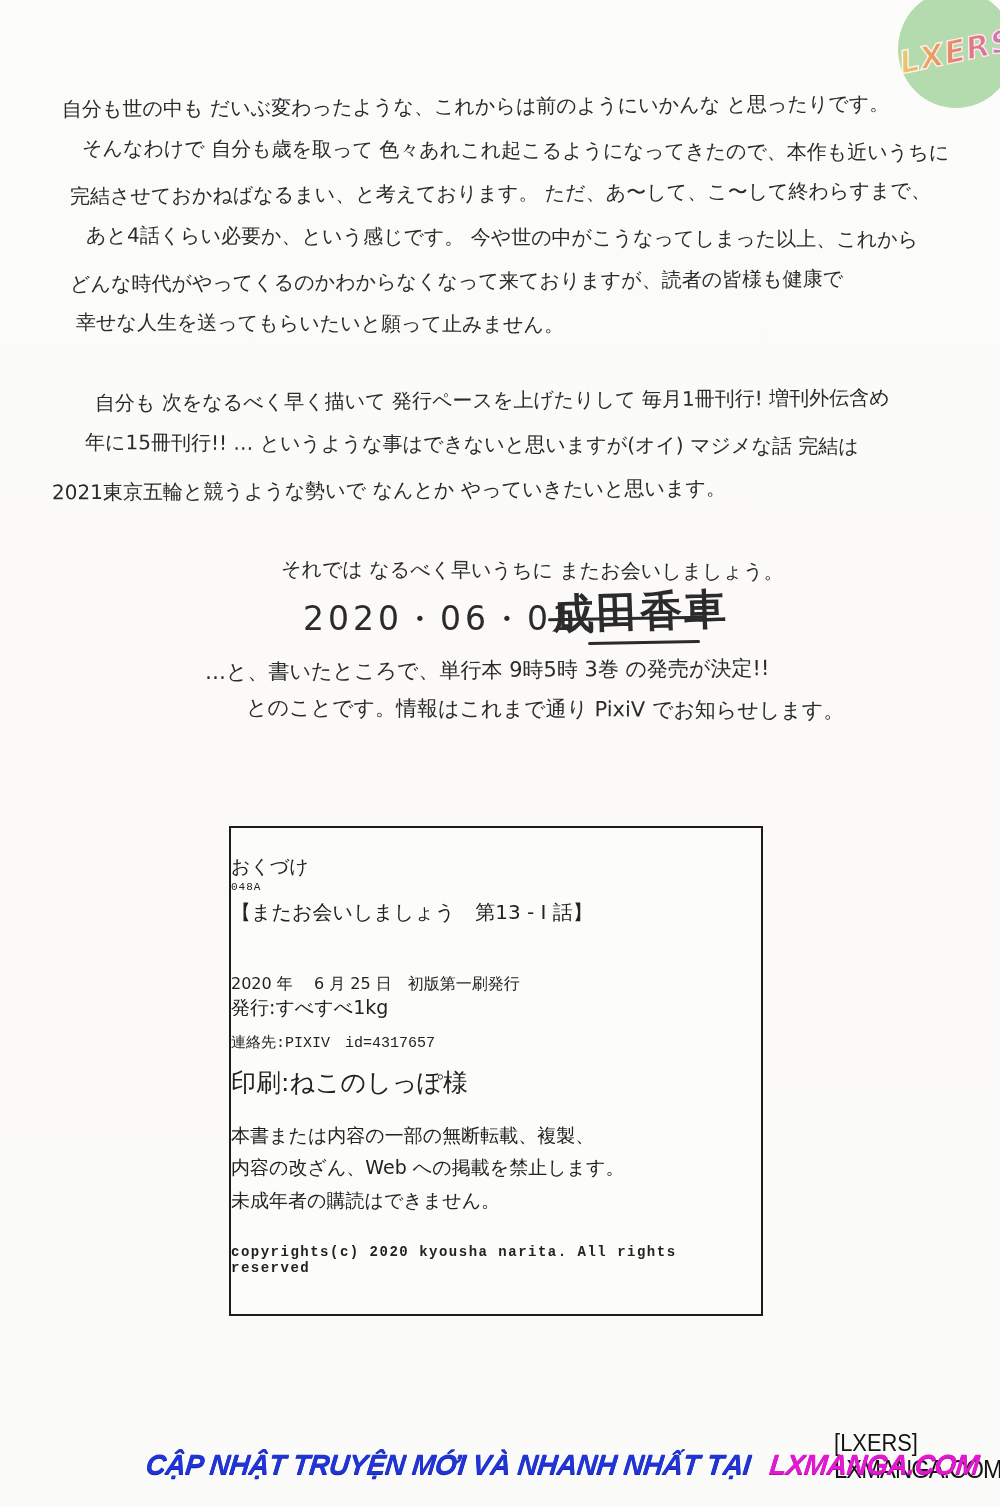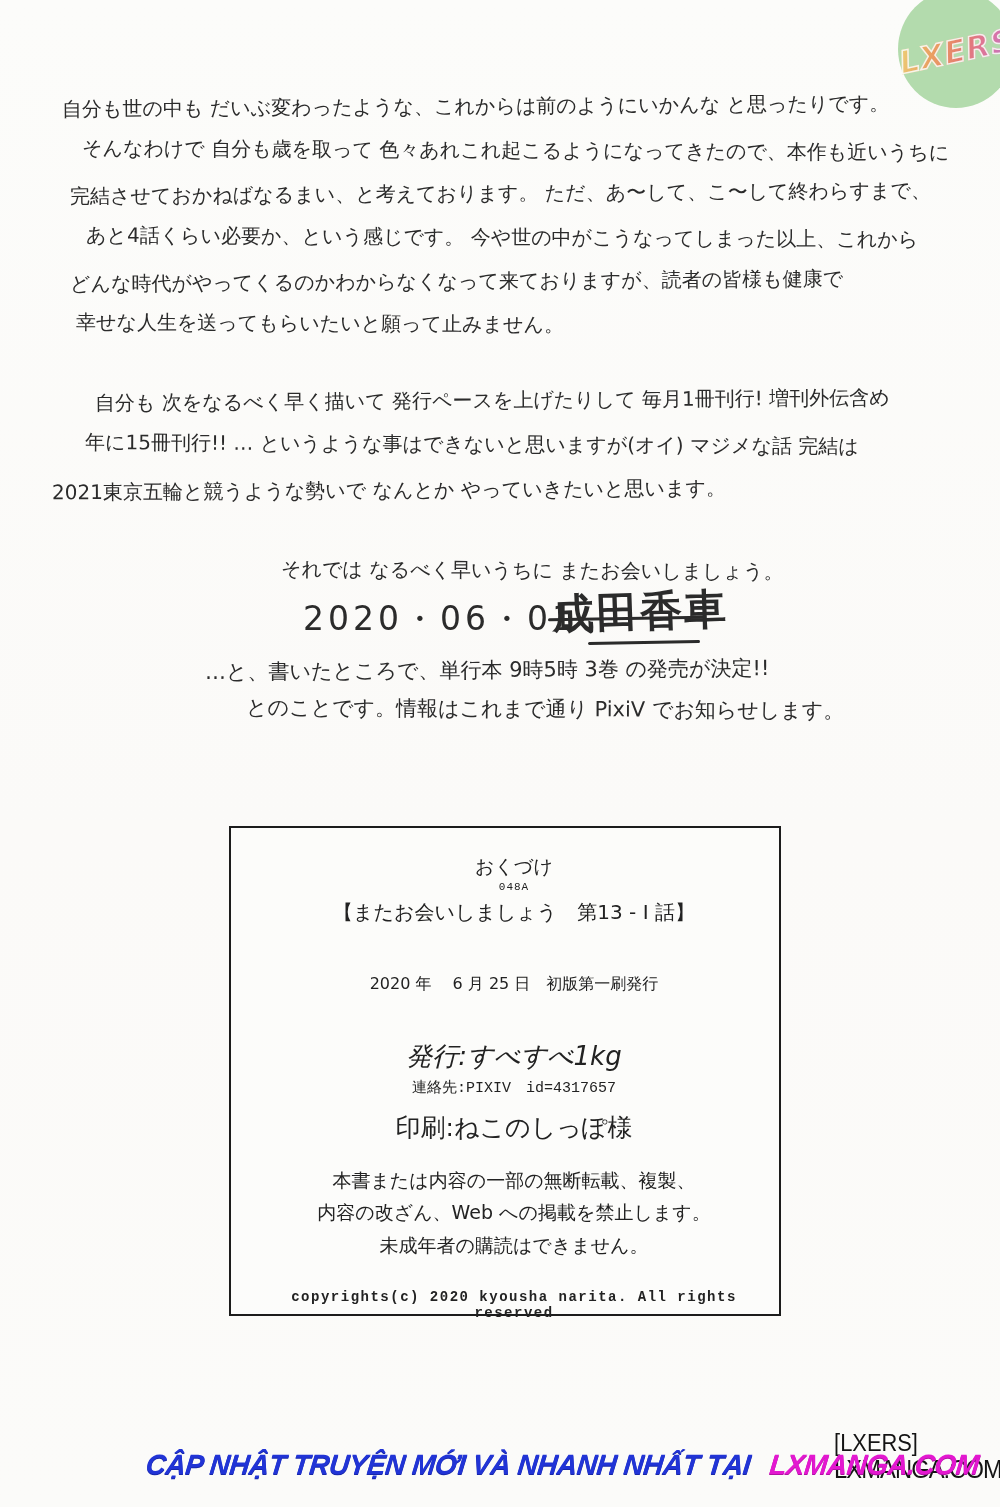--- a/index.html
+++ b/index.html
@@ -23,27 +23,27 @@
   .tilt-a{transform:rotate(-0.4deg);}
   .tilt-b{transform:rotate(0.3deg);}
 
   .date-line{font-size:33px;letter-spacing:4px;}
   .signature{font-size:42px;font-weight:600;transform:rotate(-2deg);letter-spacing:2px;}
   .strike{position:absolute;background:#2b2b2b;border-radius:2px;}
 
   
   .colophon{position:absolute;left:229px;top:826px;width:530px;height:486px;
             border:2px solid #1c1c1c;background:rgba(255,255,255,.35);
-            text-align:center;color:#222;padding-left:18px;}
+            color:#222;}
   .colophon .heading{margin-top:26px;font-size:19px;}
   .colophon .code{margin-top:1px;font-size:11px;letter-spacing:1px;font-family:Liberation Mono, monospace;}
   .colophon .title{margin-top:6px;font-size:20px;}
   .colophon .pdate{margin-top:48px;font-size:16px;}
-  .colophon .publisher{margin-top:44px;font-size:26px;font-style:italic;}
-  .colophon .contact{margin-top:4px;font-size:15px;font-family:"Liberation Mono","DejaVu Sans",monospace;}
+  .colophon .publisher{font-size:19px;}
+  .colophon .contact{margin-top:12px;font-size:15px;font-family:"Liberation Mono","DejaVu Sans",monospace;}
   .colophon .printer{margin-top:14px;font-size:25px;}
   .colophon .notice{margin-top:20px;font-size:19px;line-height:1.7;}
   .colophon .copyright{margin-top:28px;font-size:14px;letter-spacing:1.5px;
             font-family:"Liberation Mono",monospace;font-weight:bold;}
 
   
   .banner{position:absolute;left:146px;top:1449px;white-space:nowrap;z-index:3;
           font-family:"Liberation Sans",sans-serif;font-weight:bold;font-style:italic;
           font-size:28px;letter-spacing:-0.5px;transform:skewX(-6deg);}
   .banner .vi{color:#2134d6;text-shadow:0 1px 0 #1726a8;}

